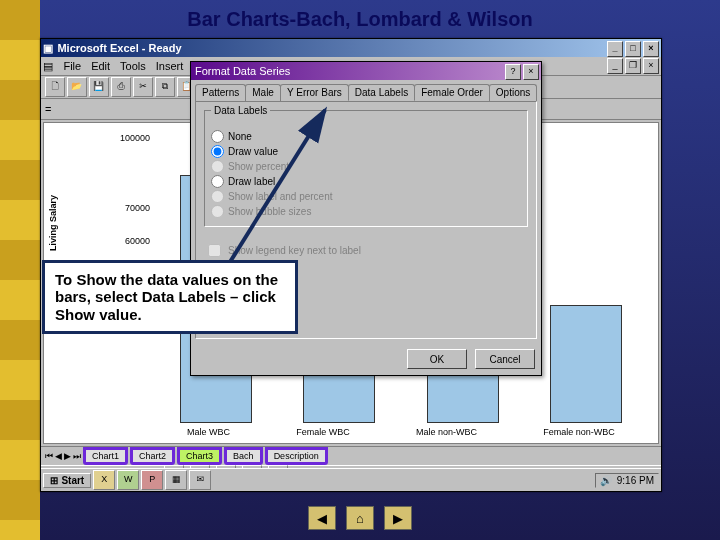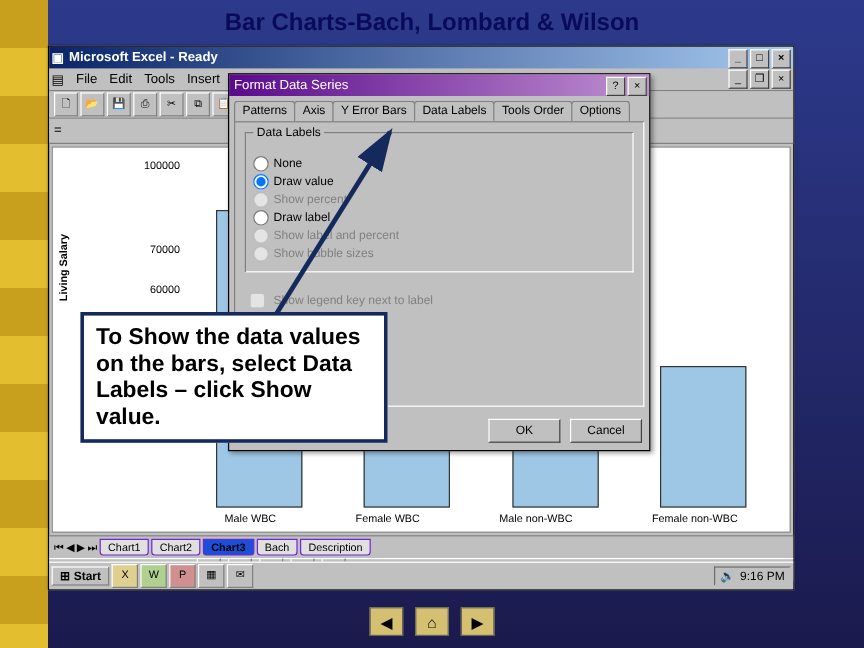--- a/index.html
+++ b/index.html
@@ -15,22 +15,22 @@
 .tbtn{width:18px;height:18px;background:#c0c0c0;border:1px solid #fff;border-right-color:#808080;border-bottom-color:#808080;font-size:9px;text-align:center;line-height:16px}
 .namebox{display:flex;align-items:center;height:20px;background:#c0c0c0;border-bottom:1px solid #808080;padding:0 4px;gap:6px}
 .namebox input{width:90px;height:15px;border:1px inset #c0c0c0;font-size:10px}
 .chartarea{position:relative;height:320px;background:#fff;margin:2px;border:1px solid #808080}
 .yaxis{position:absolute;left:50px;top:10px;bottom:40px;width:60px}
 .ytick{position:absolute;right:4px;font-size:9px;color:#000}
 .xlabels{position:absolute;bottom:6px;left:110px;right:10px;display:flex;justify-content:space-around;font-size:9px}
 .bars{position:absolute;left:110px;right:10px;bottom:20px;top:10px;display:flex;justify-content:space-around;align-items:flex-end}
 .bar{width:70px;background:#9ec7e6;border:1px solid #333}
 .sheettabs{height:18px;background:#c0c0c0;display:flex;align-items:center;padding:0 4px;gap:2px;font-size:9px;border-top:1px solid #808080}
-.tab{padding:1px 6px;background:#e0e0e0;border:1px solid #6d28d9;border-radius:0 0 3px 3px}
-.tab.active{background:#1d4ed8;font-weight:bold}
+.tab{padding:1px 6px;background:#e0e0e0;border:3px solid #6d28d9;border-radius:0 0 3px 3px}
+.tab.active{background:#bef264;font-weight:normal}
 .drawbar{height:18px;background:#c0c0c0;border-top:1px solid #fff;display:flex;align-items:center;padding:0 4px;gap:6px;font-size:10px}
 .statusbar{height:16px;background:#c0c0c0;font-size:10px;padding:0 4px;display:flex;align-items:center;border-top:1px solid #808080}
 .taskbar{height:22px;background:#c0c0c0;border-top:1px solid #fff;display:flex;align-items:center;padding:0 2px;gap:2px;position:absolute;bottom:0;left:0;right:0}
 .startbtn{background:#c0c0c0;border:1px solid #fff;border-right-color:#808080;border-bottom-color:#808080;padding:1px 6px;font-size:10px;font-weight:bold;display:flex;align-items:center;gap:3px}
 .tray{margin-left:auto;background:#c0c0c0;border:1px inset #c0c0c0;padding:1px 4px;font-size:10px;display:flex;align-items:center;gap:4px}
 
 .dialog{position:absolute;left:190px;top:61px;width:350px;background:#c0c0c0;border:1px solid #000;box-shadow:2px 2px 4px rgba(0,0,0,.4)}
 .dtitle{height:18px;background:linear-gradient(to right,#5a0a8c,#c090d0);color:#fff;font-weight:normal;font-size:11px;padding:0 4px;display:flex;align-items:center;position:relative}
 .dtitle .cap{position:absolute;right:2px;top:2px;display:flex;gap:2px}
 .dtabs{display:flex;padding:4px 4px 0 4px;gap:0;font-size:10px}
@@ -38,21 +38,21 @@
 .dtab.active{background:#c0c0c0;border-bottom:1px solid #c0c0c0;position:relative;z-index:1;font-weight:normal}
 .dbody{margin:0 4px 4px 4px;border:1px solid #fff;border-top-color:#808080;border-left-color:#808080;background:#c0c0c0;padding:8px;height:220px;position:relative}
 .groupbox{border:1px solid #808080;border-right-color:#fff;border-bottom-color:#fff;padding:6px;font-size:10px}
 .groupbox .gtitle{position:relative;top:-12px;background:#c0c0c0;display:inline-block;padding:0 3px}
 .radio{display:flex;align-items:center;gap:4px;margin:2px 0;font-size:10px}
 .radio input{margin:0}
 .chk{display:flex;align-items:center;gap:4px;margin-top:14px;font-size:10px}
 .dbtns{display:flex;gap:8px;justify-content:flex-end;padding:6px}
 .dbtn{width:60px;height:20px;background:#c0c0c0;border:1px solid #fff;border-right-color:#404040;border-bottom-color:#404040;font-size:10px}
 
-.callout{position:absolute;left:67px;top:260px;width:230px;background:#fff;border:3px solid #152a5c;padding:8px 10px;font-size:19px;font-weight:bold;color:#000;line-height:1.15}
+.callout{position:absolute;left:42px;top:260px;width:230px;background:#fff;border:3px solid #152a5c;padding:8px 10px;font-size:15px;font-weight:bold;color:#000;line-height:1.15}
 .arrow{position:absolute;left:210px;top:105px;width:130px;height:170px;pointer-events:none}
 
 .navicons{position:absolute;bottom:10px;left:0;right:0;display:flex;justify-content:center;gap:10px}
 .navicon{width:26px;height:22px;display:flex;align-items:center;justify-content:center;background:#d4c070;border:1px solid #665;font-size:13px}
 
 .lstripe{position:absolute;left:0;top:0;width:40px;height:540px;background:repeating-linear-gradient(to bottom,#c9a01e 0 40px,#e3be2f 40px 80px)}
 </style>
 </head>
 <body>
 
@@ -172,24 +172,24 @@
   <div class="dialog">
     <div class="dtitle">
       <span>Format Data Series</span>
       <div class="cap">
         <div class="capbtn">?</div>
         <div class="capbtn">×</div>
       </div>
     </div>
     <div class="dtabs">
       <div class="dtab">Patterns</div>
-      <div class="dtab">Axis</div>
+      <div class="dtab">Male</div>
       <div class="dtab">Y Error Bars</div>
       <div class="dtab active">Data Labels</div>
-      <div class="dtab">Tools Order</div>
+      <div class="dtab">Female Order</div>
       <div class="dtab">Options</div>
     </div>
     <div class="dbody">
       <div class="groupbox">
         <span class="gtitle">Data Labels</span>
         <label class="radio">
             <input type="radio" name="dl" style="">
             <span>None</span>
           </label>
         <label class="radio">

